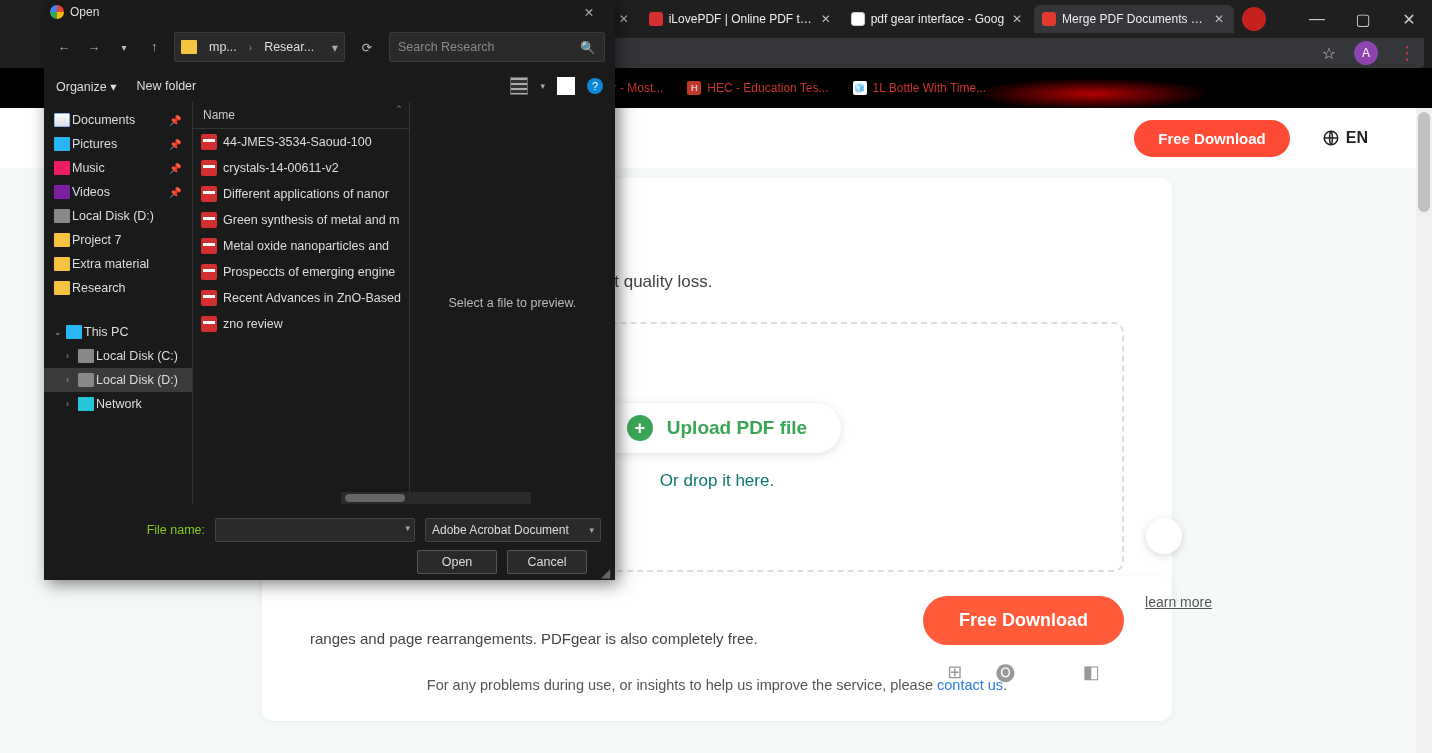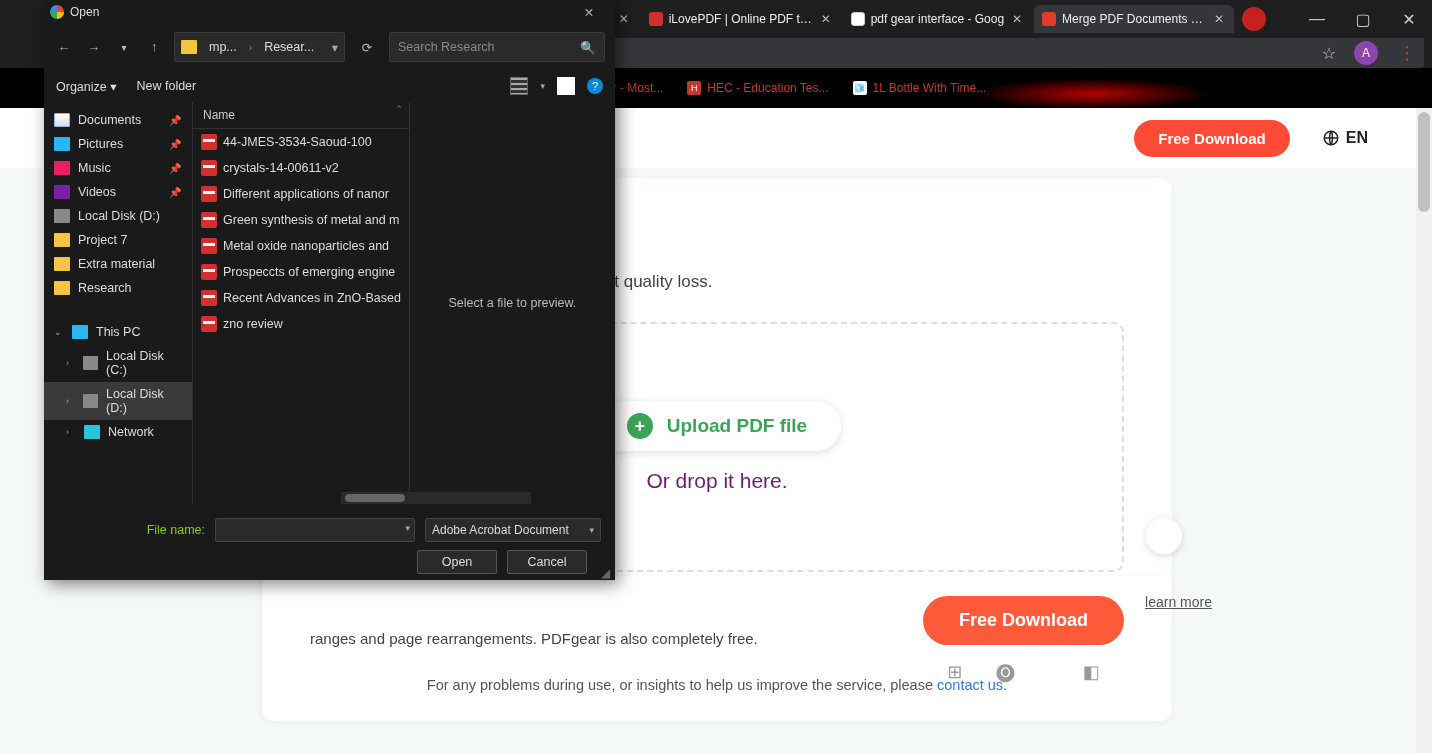--- a/index.html
+++ b/index.html
@@ -42,21 +42,21 @@
 
 .card { position: absolute; left: 262px; right: 260px; top: 70px; background: #fff; border-radius: 12px; box-shadow: 0 2px 10px rgba(0,0,0,.05); padding: 36px 48px 36px; }
 .title-row { display: flex; align-items: center; gap: 18px; }
 .title-row .icon-box { width: 46px; height: 46px; }
 .title-row h1 { font-size: 34px; font-weight: 700; color: #222; }
 .subtitle { font-size: 17px; color: #444; margin-top: 12px; }
 
 .dropzone { margin-top: 30px; height: 250px; border: 2px dashed #ddd; border-radius: 10px; display: flex; flex-direction: column; align-items: center; justify-content: center; gap: 18px; }
 .upload-btn { background: #fff; padding: 12px 34px; border-radius: 999px; box-shadow: 0 2px 10px rgba(0,0,0,.12); display: flex; align-items: center; gap: 14px; font-size: 19px; color: #3aa655; font-weight: 600; }
 .upload-btn .plus { width: 26px; height: 26px; border-radius: 50%; background: #3aa655; color: #fff; display: flex; align-items: center; justify-content: center; font-size: 18px; }
-.drop-hint { color: #701a75; font-size: 21px; }
+.drop-hint { color: #0f766e; font-size: 17px; }
 .drop-side { position: absolute; right: 250px; top: 410px; width: 36px; height: 36px; background: #fff; border-radius: 50%; box-shadow: 0 2px 8px rgba(0,0,0,.15); }
 
 .lower { position: absolute; left: 262px; right: 260px; top: 468px; background: #fff; border-radius: 12px; padding: 28px 48px 28px; box-shadow: 0 2px 10px rgba(0,0,0,.05); }
 .lower .desc { font-size: 15px; color: #444; line-height: 1.55; max-width: 480px; }
 .lower .right-col { position: absolute; right: 48px; top: 20px; display: flex; flex-direction: column; align-items: center; gap: 12px; }
 .lower .btn-primary2 { background: #ff5a3a; color: #fff; padding: 14px 36px; border-radius: 999px; font-size: 18px; font-weight: 700; }
 .lower .learn { color: #555; font-size: 14px; text-decoration: underline; align-self: flex-end; position: absolute; right: -40px; top: 18px; }
 .platforms { display: flex; gap: 34px; color: #999; font-size: 18px; margin-top: 4px; }
 .footer-line { text-align: center; font-size: 14.5px; color: #555; margin-top: 26px; }
 .footer-line a { color: #2a7de1; }
@@ -79,21 +79,21 @@
 .dlg-nav .search { width: 216px; height: 30px; background: #2a2a2a; border: 1px solid #3a3a3a; display: flex; align-items: center; padding: 0 8px; border-radius: 2px; color: #888; justify-content: space-between; }
 
 .dlg-toolbar { height: 32px; display: flex; align-items: center; padding: 0 12px; gap: 20px; background: #1a1a1a; }
 .dlg-toolbar .right { margin-left: auto; display: flex; gap: 12px; align-items: center; }
 .dlg-toolbar .view { width: 18px; height: 18px; background: #fff; }
 .dlg-toolbar .view.lines { background: linear-gradient(#aaa 2px, transparent 2px) 0 0/100% 5px, #333; border: 1px solid #666; }
 .dlg-toolbar .help { width: 16px; height: 16px; border-radius: 50%; background: #0b88d8; color: #fff; font-size: 11px; display: flex; align-items: center; justify-content: center; }
 
 .dlg-body { display: flex; height: 402px; }
 .dlg-tree { width: 148px; background: #1a1a1a; overflow: hidden; padding-top: 6px; }
-.tree-item { display: flex; align-items: center; gap: 8px; padding: 5px 10px; font-size: 12.5px; color: #ddd; }
+.tree-item { display: flex; align-items: center; gap: 2px; padding: 5px 10px; font-size: 12.5px; color: #ddd; }
 .tree-item .pin { margin-left: auto; color: #888; font-size: 10px; }
 .tree-item .ic { width: 16px; height: 14px; border-radius: 1px; }
 .tree-item.sel { background: #3a3a3a; }
 .tree-sub { padding-left: 22px; }
 .tree-item .exp { width: 10px; color: #aaa; font-size: 9px; }
 .ic-doc { background: linear-gradient(#fff,#ddd); border: 1px solid #8ab4f8; }
 .ic-pic { background: #29b6f6; }
 .ic-mus { background: #e91e63; border-radius: 50%; }
 .ic-vid { background: #7b1fa2; }
 .ic-disk { background: #888; }

